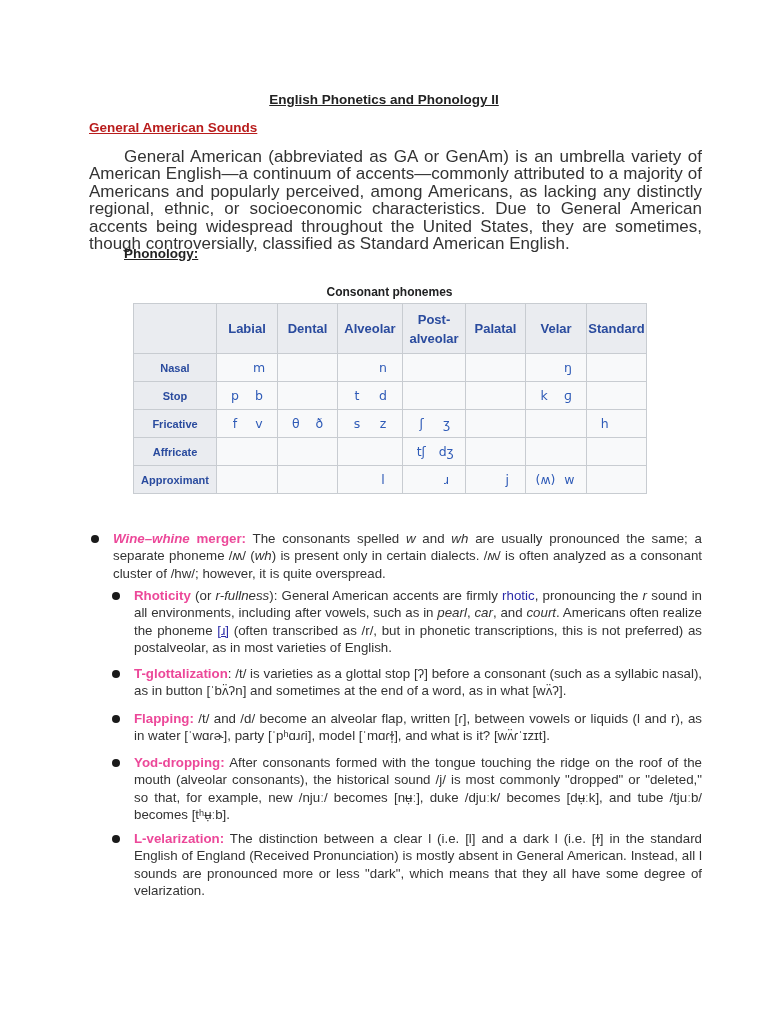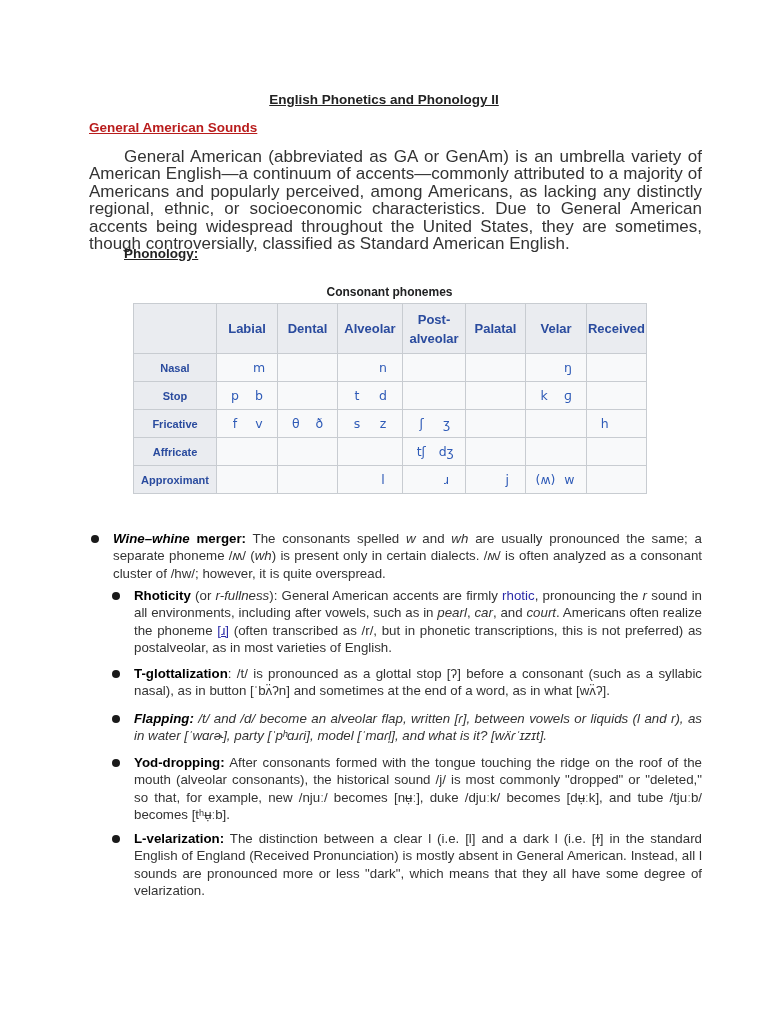--- a/index.html
+++ b/index.html
@@ -49,21 +49,21 @@
     .col-labial { width: 60px; } .col-dental { width: 59px; } .col-alveolar { width: 64px; }
     .col-post { width: 62px; margin-top: 28px; } .col-palatal { width: 59px; } .col-velar { width: 60px; } .col-glottal { width: 59px; }
 
     .bullets { position: absolute; left: 0; top: 0; }
     .bullet-item {
       position: absolute; font-size: 13.3px; line-height: 17.4px; text-align: justify; color: #333;
     }
     .bullet-dot {
       position: absolute; width: 8px; height: 8px; border-radius: 50%; background: #1a1a1a;
     }
-    .b { font-weight: bold; color: #000000; margin-top: 12px; }
+    .b { font-weight: bold; color: #ec4899; margin-top: 12px; }
     .i { font-style: italic; }
     .link { color: #2a2aa8; }
     .link-u { color: #2a2aa8; text-decoration: underline; }
   </style>
 </head>
 <body>
 
 <div class="doc-title">English Phonetics and Phonology II</div>
 <div class="section-heading">General American Sounds</div>
 <div class="intro">General American (abbreviated as GA or GenAm) is an umbrella variety of American English—a continuum of accents—commonly attributed to a majority of Americans and popularly perceived, among Americans, as lacking any distinctly regional, ethnic, or socioeconomic characteristics. Due to General American accents being widespread throughout the United States, they are sometimes, though controversially, classified as Standard American English.</div>
@@ -77,21 +77,21 @@
       <th style="width:82px;"></th>
       <th class="col-labial">Labial</th>
       <th class="col-dental">Dental</th>
       <th class="col-alveolar">Alveolar</th>
       <th class="col-post">
         <div>Post-</div>
         <div>alveolar</div>
       </th>
       <th class="col-palatal">Palatal</th>
       <th class="col-velar">Velar</th>
-      <th class="col-glottal">Received</th>
+      <th class="col-glottal">Standard</th>
     </tr>
   </thead>
   <tbody id="table-body">
       <tr>
         <th>Nasal</th>
         <td>
           <div class="pair">
             <span></span>
             <span>m</span>
           </div>
@@ -315,20 +315,20 @@
       </tr>
     </tbody>
 </table>
 
 <div id="bullets" class="bullets">
     <span class="bullet-dot" style="left: 91px; top: 535px;"></span>
     <div class="bullet-item" style="left: 113px; top: 530px; width: 589px;"><span class="b i">Wine–whine</span><span class="b"> merger:</span><span> The consonants spelled </span><span class="i">w</span><span> and </span><span class="i">wh</span><span> are usually pronounced the same; a separate phoneme /ʍ/ (</span><span class="i">wh</span><span>) is present only in certain dialects. /ʍ/ is often analyzed as a consonant cluster of /hw/; however, it is quite overspread.</span></div>
     <span class="bullet-dot" style="left: 112px; top: 592px;"></span>
     <div class="bullet-item" style="left: 134px; top: 587px; width: 568px;"><span class="b">Rhoticity</span><span> (or </span><span class="i">r-fullness</span><span>): General American accents are firmly </span><a class="link">rhotic</a><span>, pronouncing the </span><span class="i">r</span><span> sound in all environments, including after vowels, such as in </span><span class="i">pearl</span><span>, </span><span class="i">car</span><span>, and </span><span class="i">court</span><span>. Americans often realize the phoneme </span><a class="link-u">[ɹ]</a><span> (often transcribed as /r/, but in phonetic transcriptions, this is not preferred) as postalveolar, as in most varieties of English.</span></div>
     <span class="bullet-dot" style="left: 112px; top: 670px;"></span>
-    <div class="bullet-item" style="left: 134px; top: 665px; width: 568px;"><span class="b">T-glottalization</span><span>: /t/ is pronounced as a glottal stop [ʔ] before a consonant (such as a syllabic nasal), as in button [ˈbʌ̈ʔn] and sometimes at the end of a word, as in what [wʌ̈ʔ].</span></div>
+    <div class="bullet-item" style="left: 134px; top: 665px; width: 568px;"><span class="b">T-glottalization</span><span>: /t/ is varieties as a glottal stop [ʔ] before a consonant (such as a syllabic nasal), as in button [ˈbʌ̈ʔn] and sometimes at the end of a word, as in what [wʌ̈ʔ].</span></div>
     <span class="bullet-dot" style="left: 112px; top: 715px;"></span>
-    <div class="bullet-item" style="left: 134px; top: 710px; width: 568px; font-style: italic;"><span class="b">Flapping:</span><span> /t/ and /d/ become an alveolar flap, written [ɾ], between vowels or liquids (l and r), as in water [ˈwɑɾɚ], party [ˈpʰɑɹɾi], model [ˈmɑɾɫ̩], and what is it? [wʌ̈ɾˈɪzɪt].</span></div>
+    <div class="bullet-item" style="left: 134px; top: 710px; width: 568px;"><span class="b">Flapping:</span><span> /t/ and /d/ become an alveolar flap, written [ɾ], between vowels or liquids (l and r), as in water [ˈwɑɾɚ], party [ˈpʰɑɹɾi], model [ˈmɑɾɫ̩], and what is it? [wʌ̈ɾˈɪzɪt].</span></div>
     <span class="bullet-dot" style="left: 112px; top: 759px;"></span>
     <div class="bullet-item" style="left: 134px; top: 754px; width: 568px;"><span class="b">Yod-dropping:</span><span> After consonants formed with the tongue touching the ridge on the roof of the mouth (alveolar consonants), the historical sound /j/ is most commonly "dropped" or "deleted," so that, for example, new /njuː/ becomes [nʉ̣ː], duke /djuːk/ becomes [dʉ̣ːk], and tube /tjuːb/ becomes [tʰʉ̣ːb].</span></div>
     <span class="bullet-dot" style="left: 112px; top: 835px;"></span>
     <div class="bullet-item" style="left: 134px; top: 830px; width: 568px;"><span class="b">L-velarization:</span><span> The distinction between a clear l (i.e. [l] and a dark l (i.e. [ɫ] in the standard English of England (Received Pronunciation) is mostly absent in General American. Instead, all l sounds are pronounced more or less "dark", which means that they all have some degree of velarization.</span></div>
   </div>
 
 </body></html>

